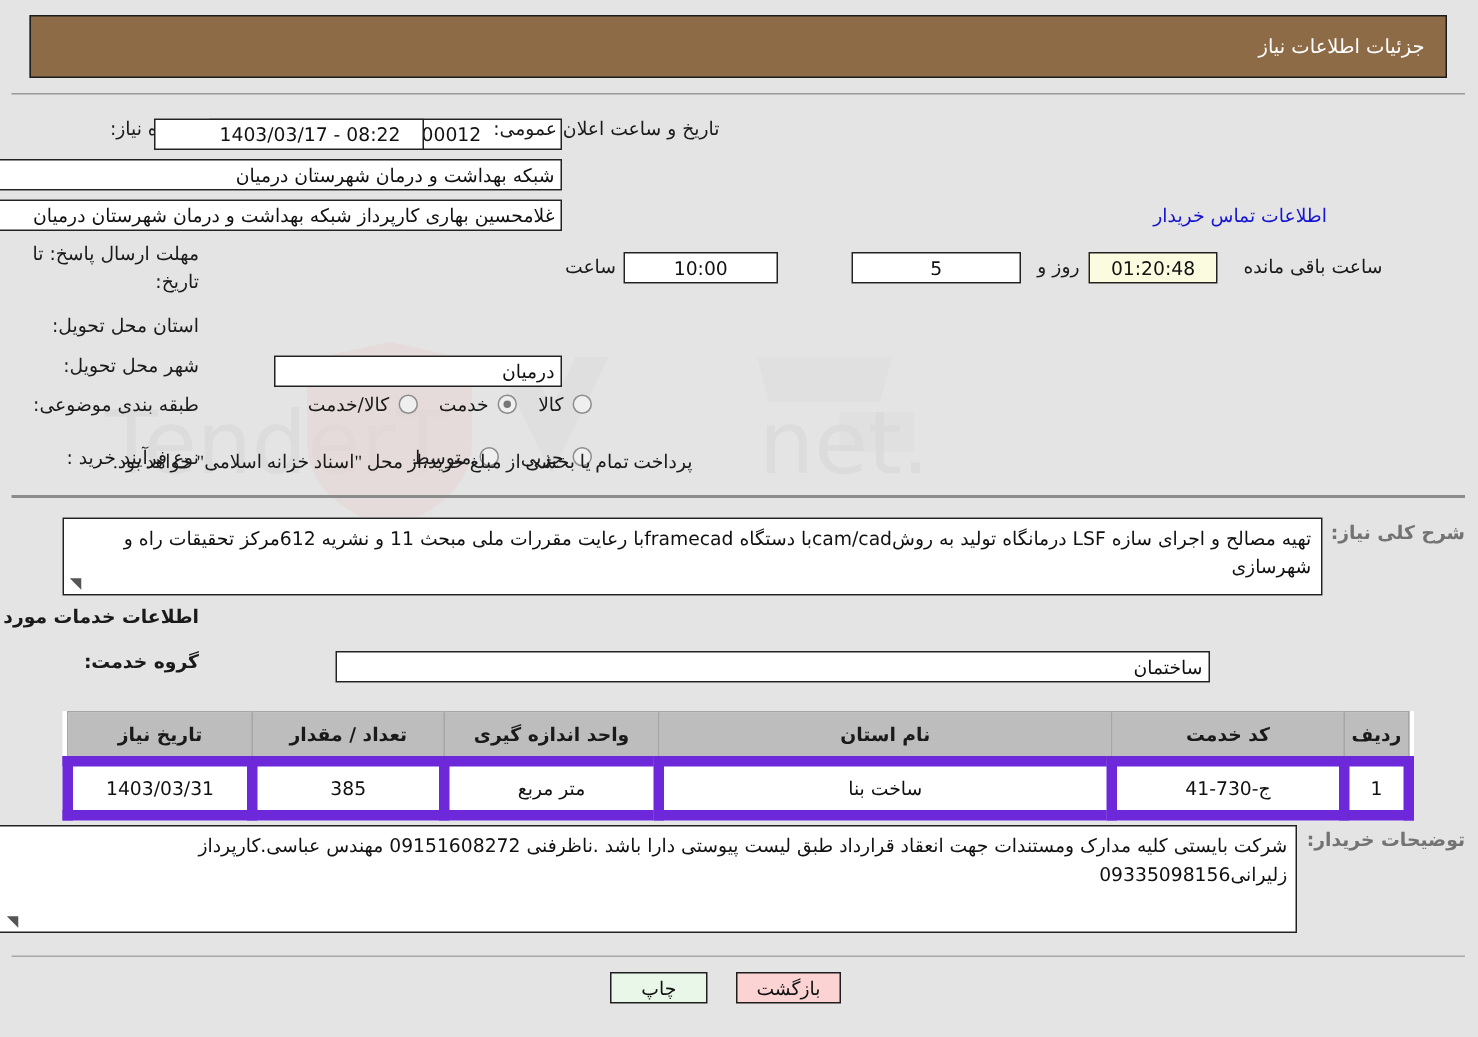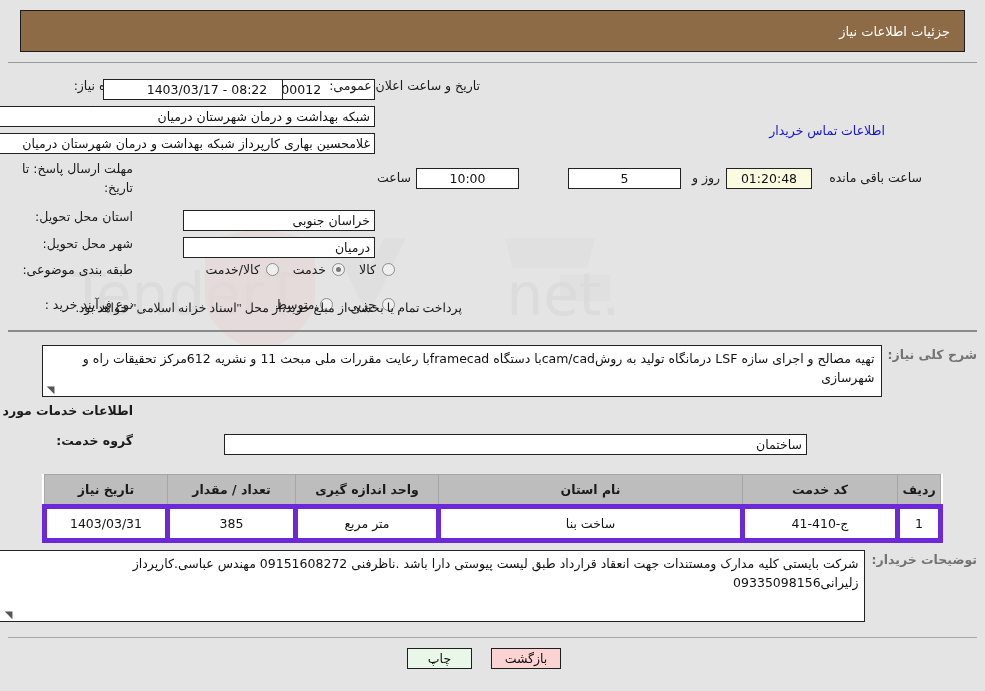--- a/index.html
+++ b/index.html
@@ -190,21 +190,21 @@
   .tbl th {
     background: #bdbdbd;
     border: 1px solid #a6a6a6;
     font-weight: bold;
     color: #1a1a1a;
     height: 27px;
     font-size: 12.5px;
   }
   .tbl td {
     background: #ffffff;
-    border: 5px solid #6d28d9;
+    border: 7px solid #6d28d9;
     text-align: center;
     color: #111;
     height: 27px;
     font-size: 12.5px;
   }
 
   
   .btn {
     position: absolute;
     height: 21px;
@@ -266,36 +266,35 @@
 
   <div class="row" style="right:852px; top:105px;">
     <span class="lbl">نام دستگاه خریدار:</span>
   </div>
   <div class="fld rightish" style="position:absolute; right:610px; top:106px; width:382px;">شبکه بهداشت و درمان شهرستان درمیان</div>
 
   <div class="row" style="right:852px; top:132px;">
     <span class="lbl">ایجاد کننده درخواست:</span>
   </div>
   <div class="fld rightish" style="position:absolute; right:610px; top:133px; width:382px;">غلامحسین بهاری کارپرداز شبکه بهداشت و درمان شهرستان درمیان</div>
-  <div class="link" style="position:absolute; right:100px; left:null; top:123px;">اطلاعات تماس خریدار</div>
+  <div class="link" style="position:absolute; right:100px; left:null; top:136px;">اطلاعات تماس خریدار</div>
 
   <div class="row" style="right:852px; top:158px; width:120px; display:block;">
     <span class="lbl two-line">مهلت ارسال پاسخ: تا تاریخ:</span>
   </div>
   <span class="plain" style="position:absolute; right:574px; top:170px;">ساعت</span>
   <div class="fld" style="position:absolute; right:466px; top:168px; width:103px;">10:00</div>
   <div class="fld" style="position:absolute; right:304px; top:168px; width:113px;">5</div>
   <span class="plain" style="position:absolute; right:265px; top:170px;">روز و</span>
   <div class="fld yellow" style="position:absolute; right:173px; top:168px; width:86px;">01:20:48</div>
   <span class="plain" style="position:absolute; right:63px; top:170px;">ساعت باقی مانده</span>
 
   <div class="row" style="right:852px; top:209px;">
     <span class="lbl">استان محل تحویل:</span>
   </div>
-  <div class="fld rightish" style="position:absolute; right:610px; top:210px; width:192px;">خراسان جنوبی</div>
 
   <div class="row" style="right:852px; top:236px;">
     <span class="lbl">شهر محل تحویل:</span>
   </div>
   <div class="fld rightish" style="position:absolute; right:610px; top:237px; width:192px;">درمیان</div>
 
   <div class="row" style="right:852px; top:262px;">
     <span class="lbl">طبقه بندی موضوعی:</span>
   </div>
   <div class="radio-group" style="position:absolute; right:590px; top:262px;">
@@ -350,21 +349,21 @@
         <th style="width:152px;">کد خدمت</th>
         <th>نام استان</th>
         <th style="width:140px;">واحد اندازه گیری</th>
         <th style="width:125px;">تعداد / مقدار</th>
         <th style="width:120px;">تاریخ نیاز</th>
       </tr>
     </thead>
     <tbody>
       <tr>
         <td>1</td>
-        <td>ج-410-41</td>
+        <td>ج-730-41</td>
         <td>ساخت بنا</td>
         <td>متر مربع</td>
         <td>385</td>
         <td>1403/03/31</td>
       </tr>
     </tbody>
   </table>
 
   <div class="ta-wrap" style="right:8px; top:550px;">
     <span class="ta-label">توضیحات خریدار:</span>

